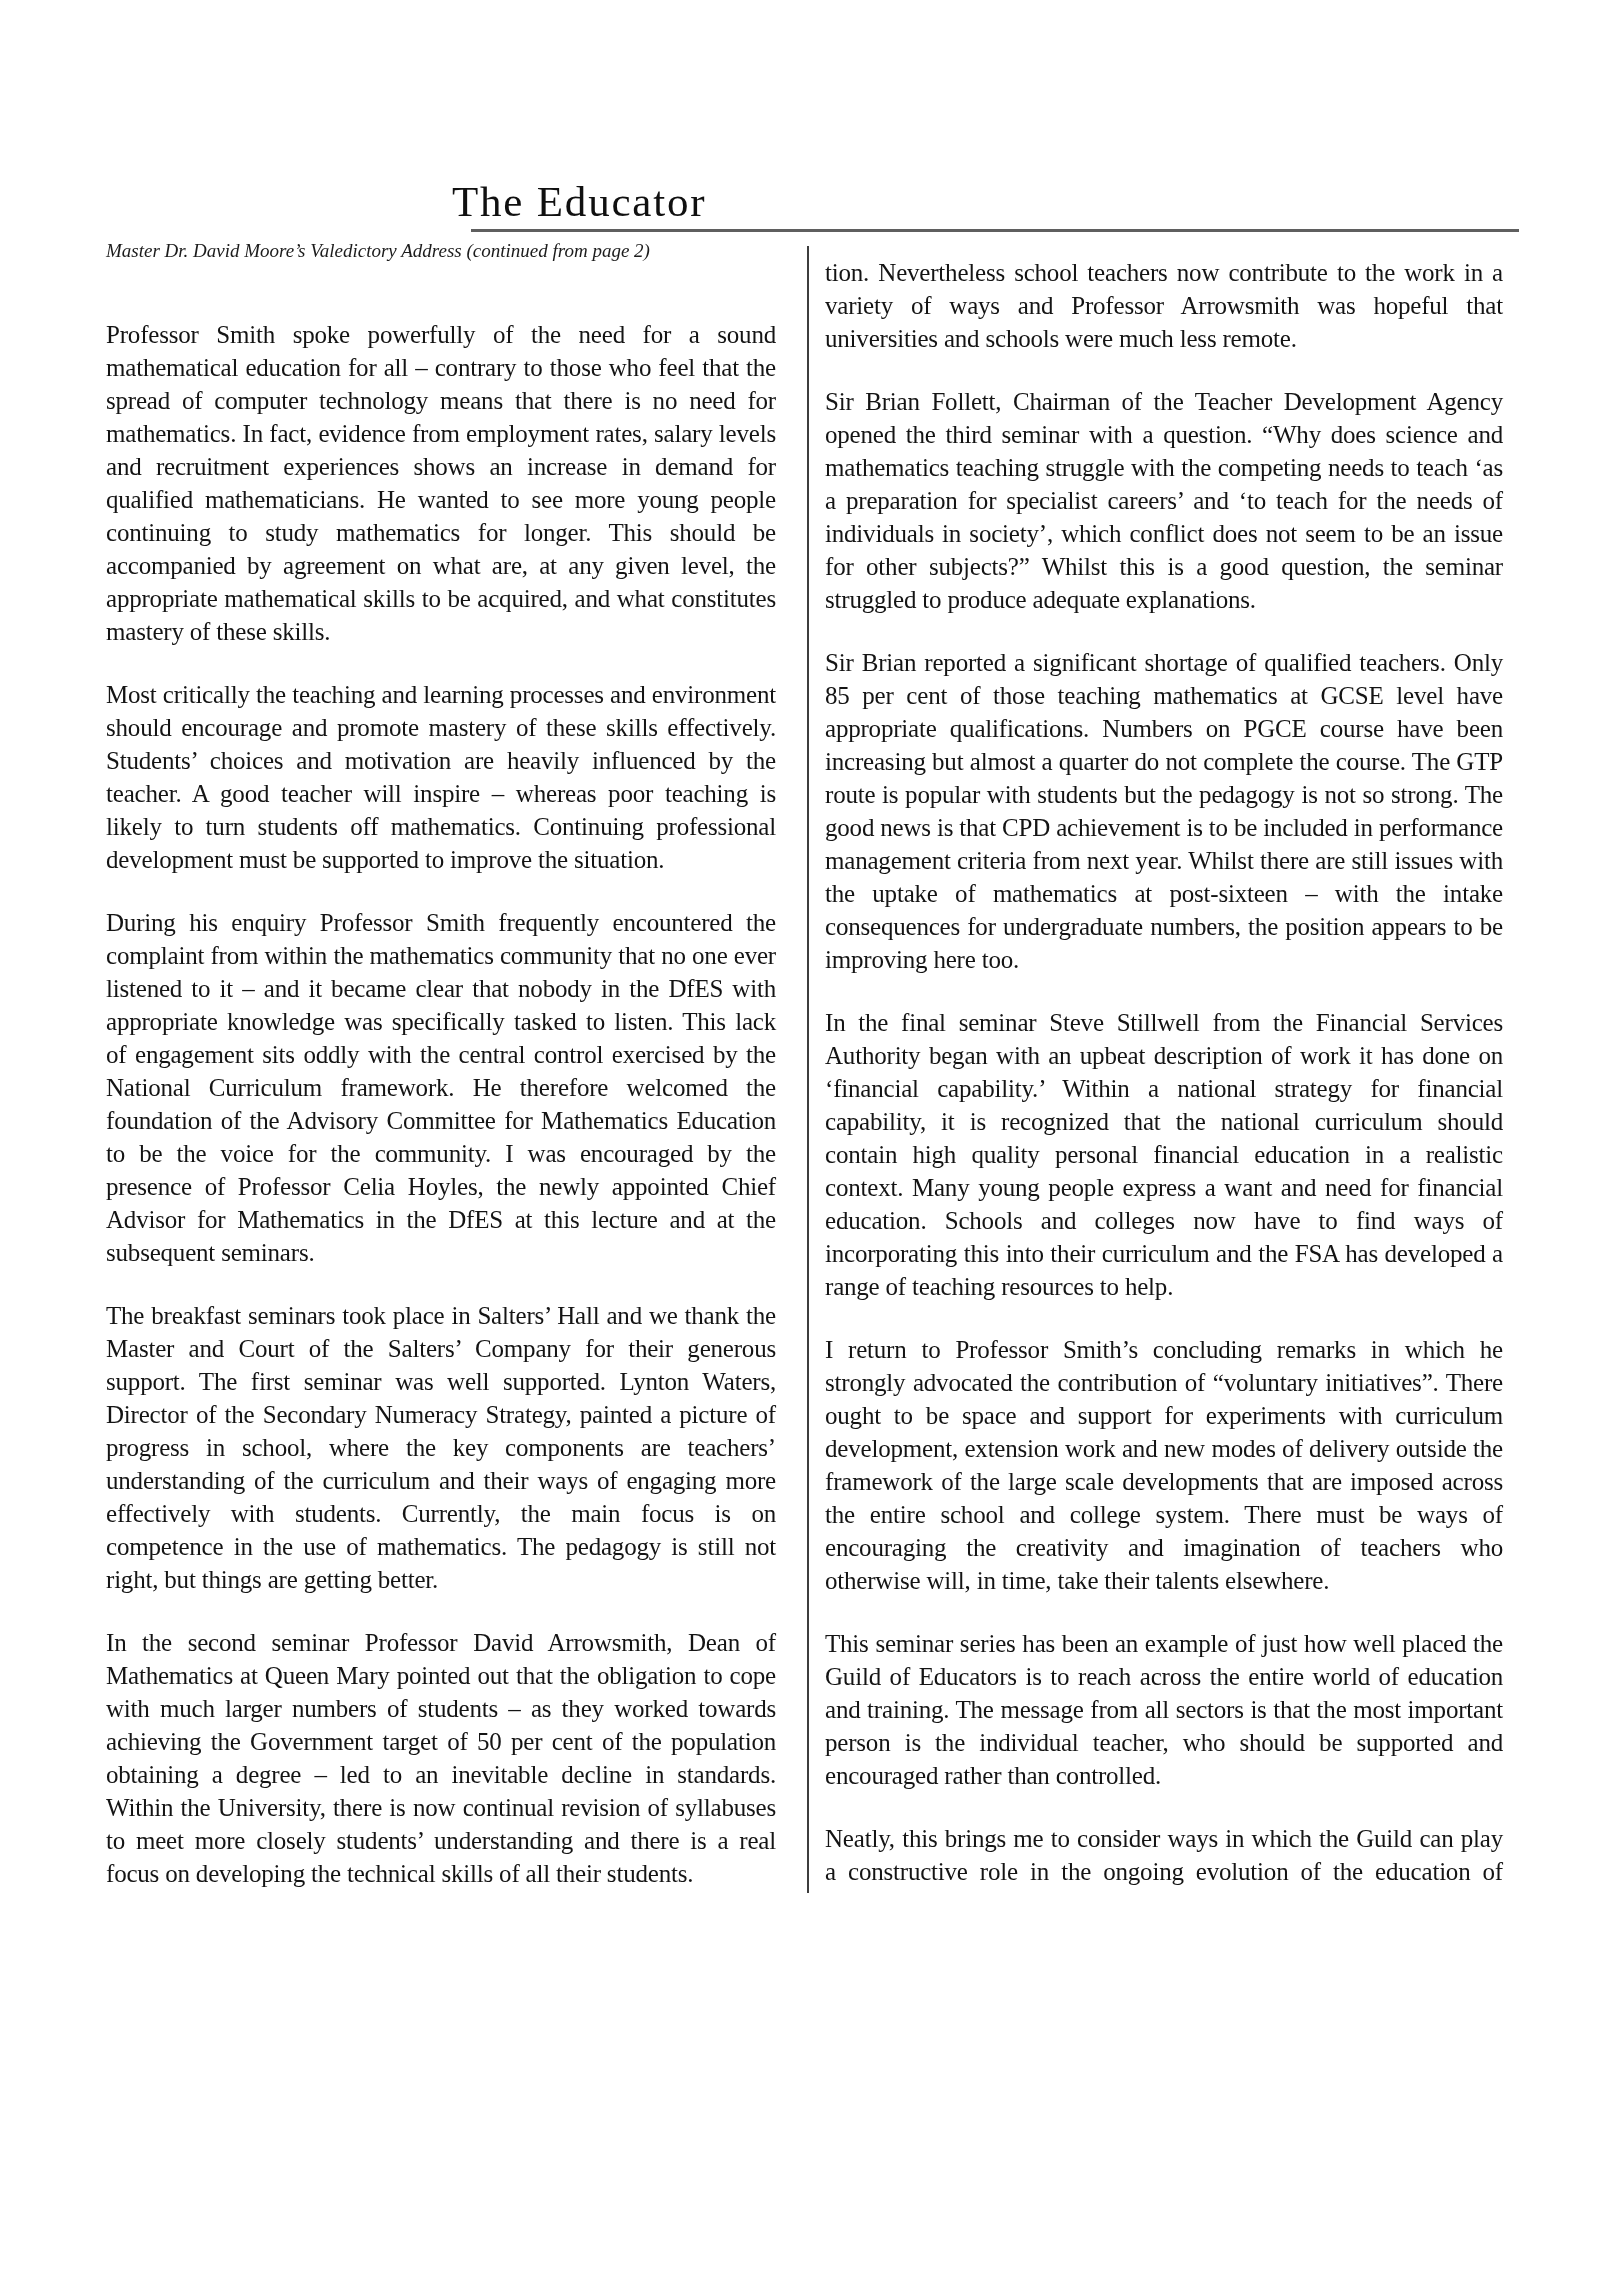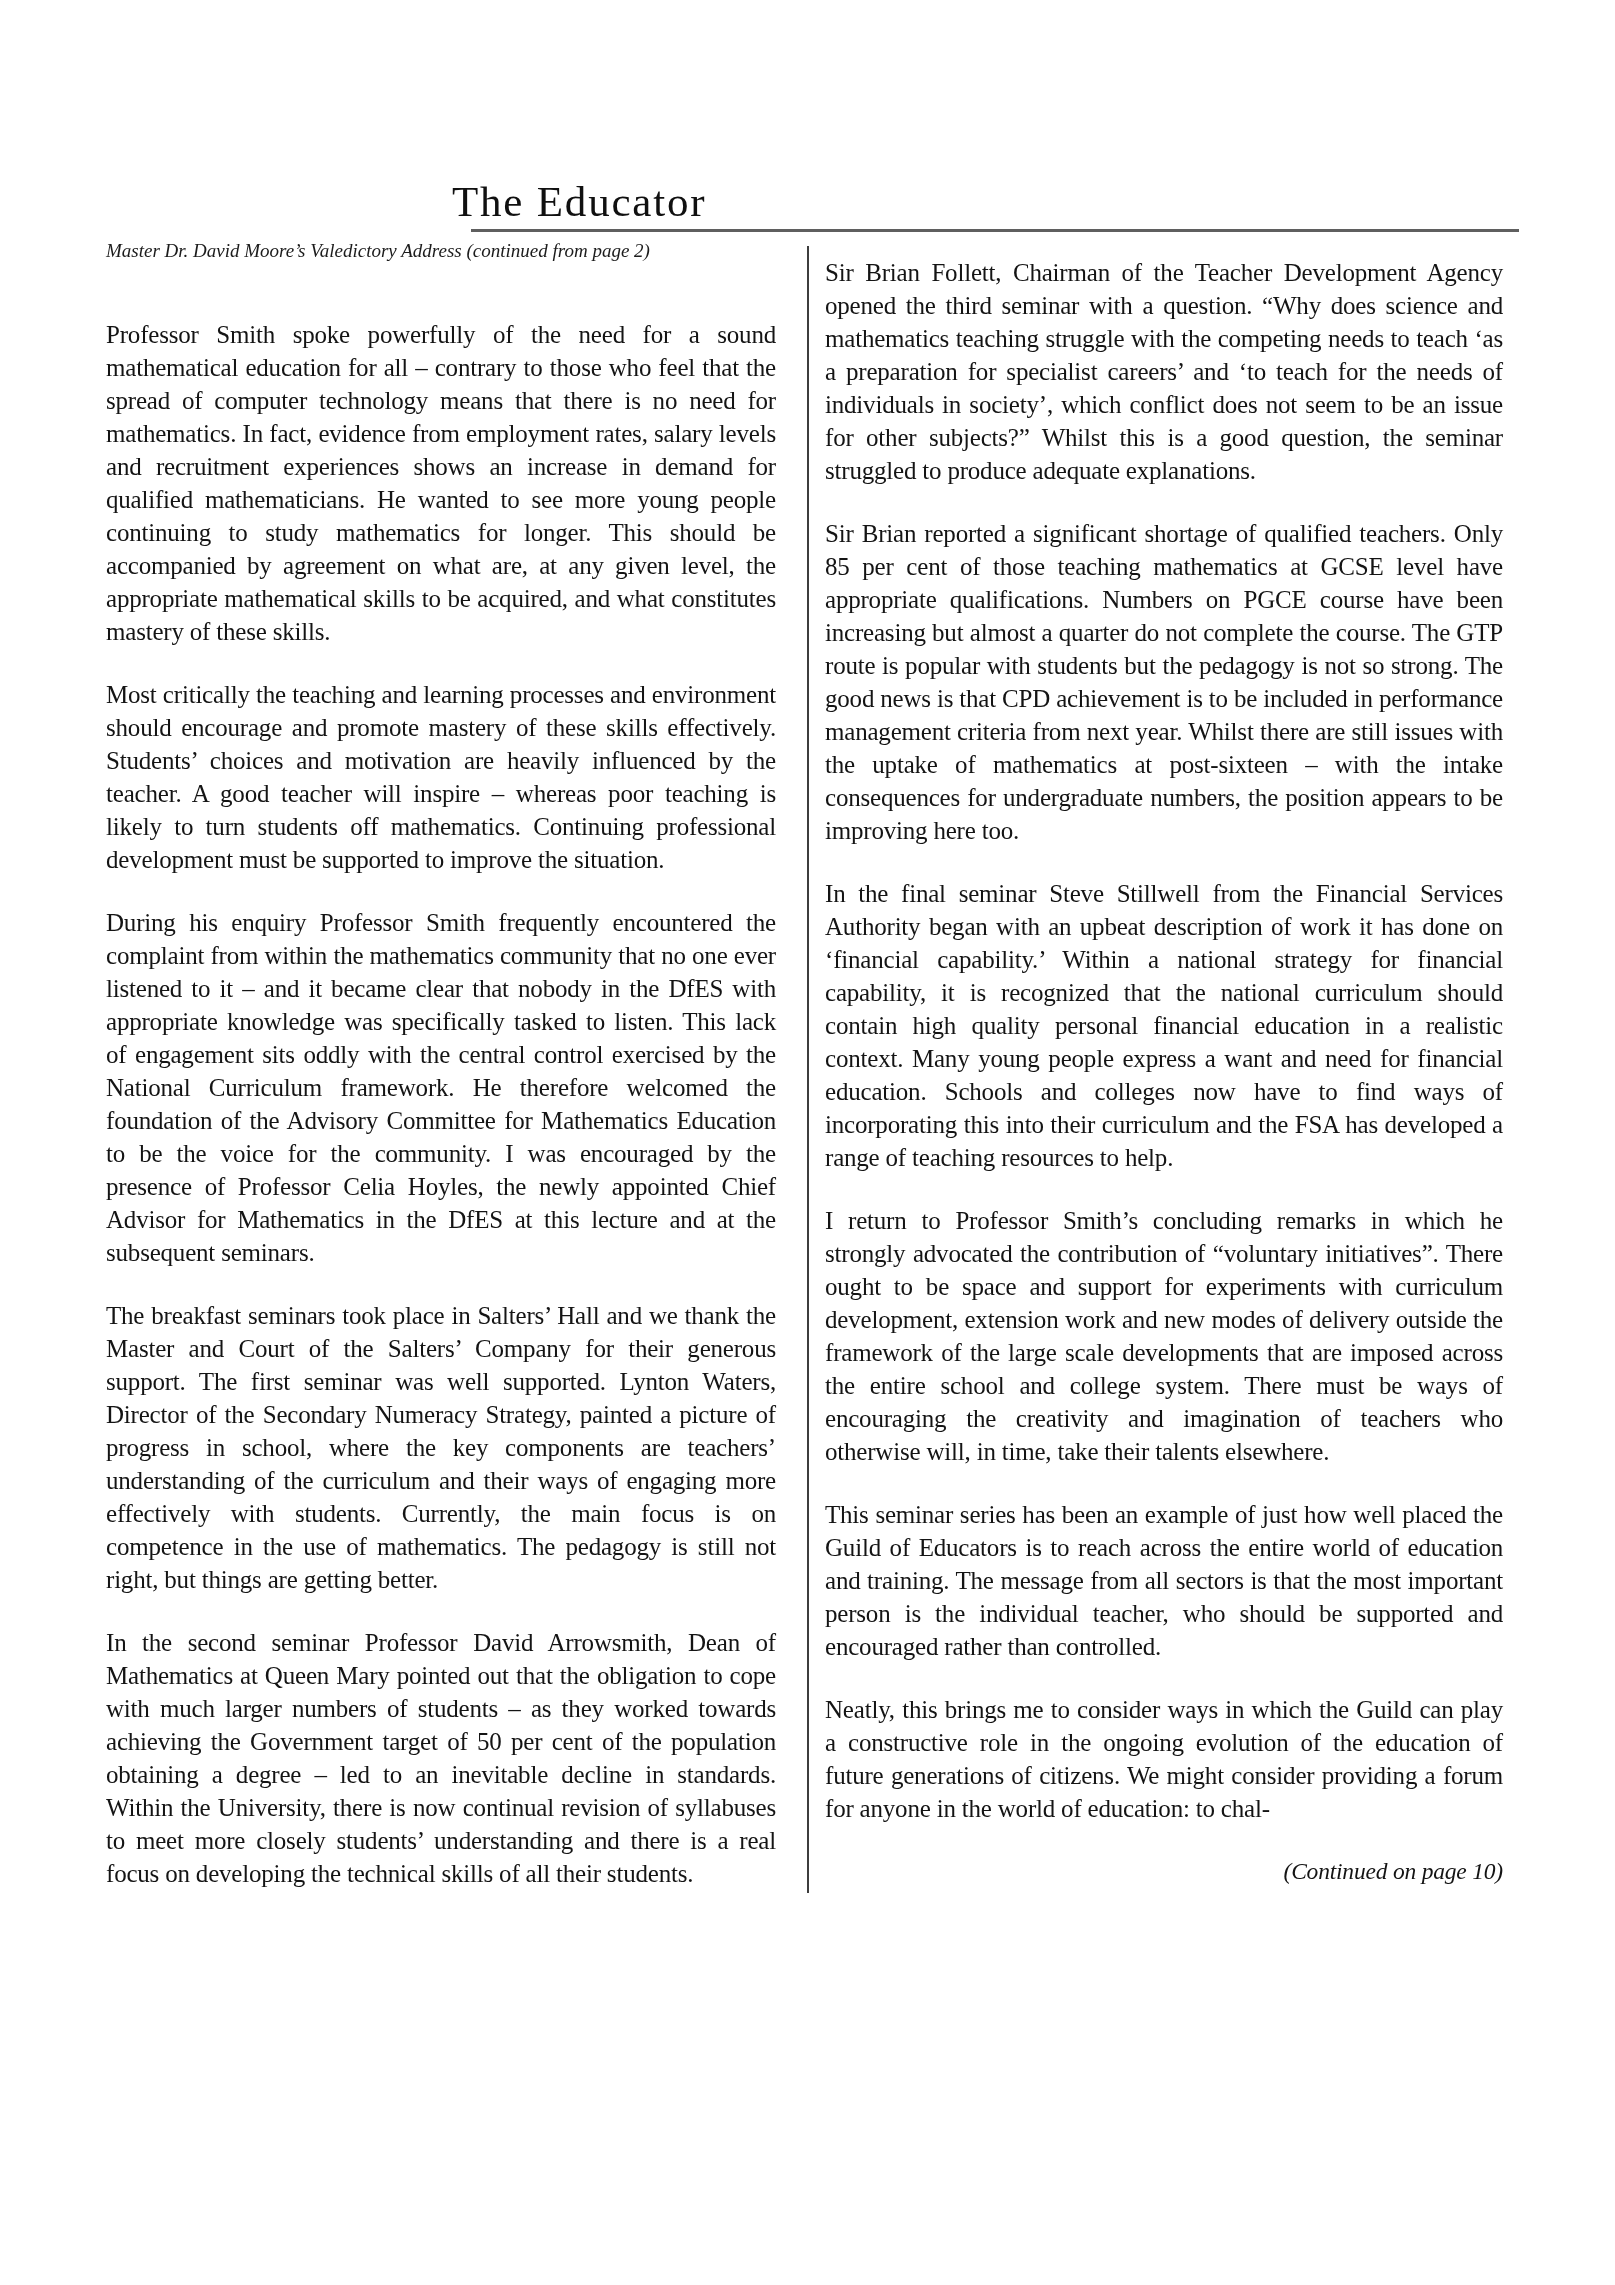--- a/index.html
+++ b/index.html
@@ -105,20 +105,21 @@
   <div class="col col-left">
     <p>Professor Smith spoke powerfully of the need for a sound mathematical education for all – contrary to those who feel that the spread of computer technology means that there is no need for mathematics. In fact, evidence from employment rates, salary levels and recruitment experiences shows an increase in demand for qualified mathematicians. He wanted to see more young people continuing to study mathematics for longer. This should be accompanied by agreement on what are, at any given level, the appropriate mathematical skills to be acquired, and what constitutes mastery of these skills.</p>
     <p>Most critically the teaching and learning processes and environment should encourage and promote mastery of these skills effectively. Students’ choices and motivation are heavily influenced by the teacher. A good teacher will inspire – whereas poor teaching is likely to turn students off mathematics. Continuing professional development must be supported to improve the situation.</p>
     <p>During his enquiry Professor Smith frequently encountered the complaint from within the mathematics community that no one ever listened to it – and it became clear that nobody in the DfES with appropriate knowledge was specifically tasked to listen. This lack of engagement sits oddly with the central control exercised by the National Curriculum framework. He therefore welcomed the foundation of the Advisory Committee for Mathematics Education to be the voice for the community. I was encouraged by the presence of Professor Celia Hoyles, the newly appointed Chief Advisor for Mathematics in the DfES at this lecture and at the subsequent seminars.</p>
     <p>The breakfast seminars took place in Salters’ Hall and we thank the Master and Court of the Salters’ Company for their generous support. The first seminar was well supported. Lynton Waters, Director of the Secondary Numeracy Strategy, painted a picture of progress in school, where the key components are teachers’ understanding of the curriculum and their ways of engaging more effectively with students. Currently, the main focus is on competence in the use of mathematics. The pedagogy is still not right, but things are getting better.</p>
     <p>In the second seminar Professor David Arrowsmith, Dean of Mathematics at Queen Mary pointed out that the obligation to cope with much larger numbers of students – as they worked towards achieving the Government target of 50 per cent of the population obtaining a degree – led to an inevitable decline in standards. Within the University, there is now continual revision of syllabuses to meet more closely students’ understanding and there is a real focus on developing the technical skills of all their students.</p>
     <p>Whilst keen to retain a fair share of the best students, staff at Queen Mary but feel that the relevance of explanations to careers is not understood in schools and is in need of more atten-</p>
   </div>
 
   <div class="col col-right">
+    <p>tion. Nevertheless school teachers now contribute to the work in a variety of ways and Professor Arrowsmith was hopeful that universities and schools were much less remote.</p>
     <p>Sir Brian Follett, Chairman of the Teacher Development Agency opened the third seminar with a question. “Why does science and mathematics teaching struggle with the competing needs to teach ‘as a preparation for specialist careers’ and ‘to teach for the needs of individuals in society’, which conflict does not seem to be an issue for other subjects?” Whilst this is a good question, the seminar struggled to produce adequate explanations.</p>
     <p>Sir Brian reported a significant shortage of qualified teachers. Only 85 per cent of those teaching mathematics at GCSE level have appropriate qualifications. Numbers on PGCE course have been increasing but almost a quarter do not complete the course. The GTP route is popular with students but the pedagogy is not so strong. The good news is that CPD achievement is to be included in performance management criteria from next year. Whilst there are still issues with the uptake of mathematics at post-sixteen – with the intake consequences for undergraduate numbers, the position appears to be improving here too.</p>
     <p>In the final seminar Steve Stillwell from the Financial Services Authority began with an upbeat description of work it has done on ‘financial capability.’ Within a national strategy for financial capability, it is recognized that the national curriculum should contain high quality personal financial education in a realistic context. Many young people express a want and need for financial education. Schools and colleges now have to find ways of incorporating this into their curriculum and the FSA has developed a range of teaching resources to help.</p>
     <p>I return to Professor Smith’s concluding remarks in which he strongly advocated the contribution of “voluntary initiatives”. There ought to be space and support for experiments with curriculum development, extension work and new modes of delivery outside the framework of the large scale developments that are imposed across the entire school and college system. There must be ways of encouraging the creativity and imagination of teachers who otherwise will, in time, take their talents elsewhere.</p>
     <p>This seminar series has been an example of just how well placed the Guild of Educators is to reach across the entire world of education and training. The message from all sectors is that the most important person is the individual teacher, who should be supported and encouraged rather than controlled.</p>
     <p>Neatly, this brings me to consider ways in which the Guild can play a constructive role in the ongoing evolution of the education of future generations of citizens. We might consider providing a forum for anyone in the world of education: to chal-</p>
     <p class="continuation-note">(Continued on page 10)</p>
   </div>
 
   <div class="page-number">Page 6</div>

